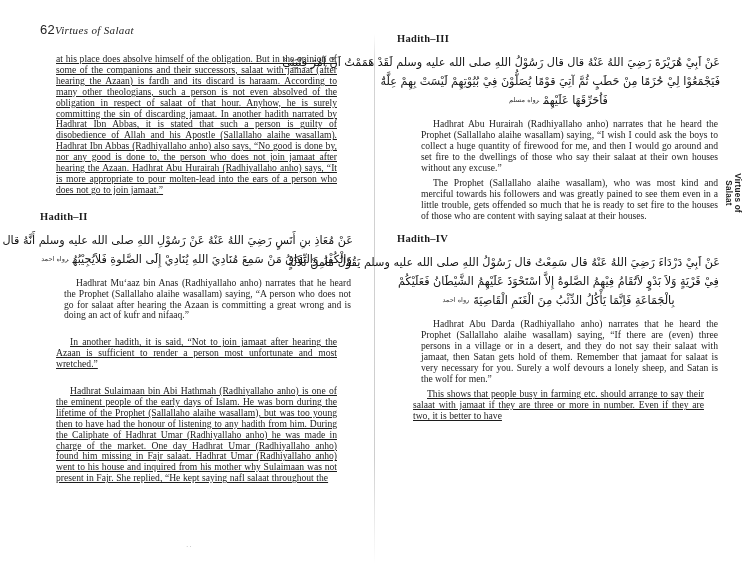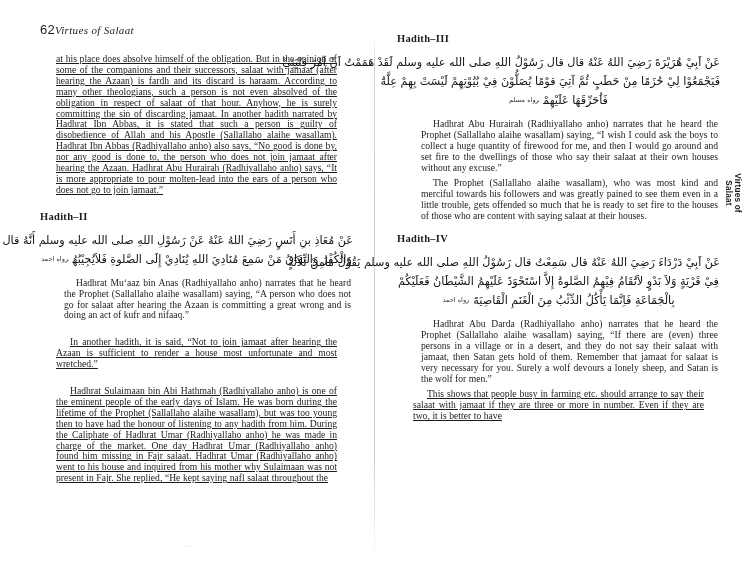--- a/index.html
+++ b/index.html
@@ -178,21 +178,21 @@
 
       <div class="hadith-head">Hadith–II</div>
 
       <div class="arabic">
         <span class="line">عَنْ مُعَاذِ بنِ أَنَسٍ رَضِيَ اللهُ عَنْهُ عَنْ رَسُوْلِ اللهِ صلى الله عليه وسلم أَنَّهُ قال الْجَفَاءُ كُلُّ الْجَفَاءِ</span>
         <span class="line last"><span>وَالْكُفْرُ وَالنِّفَاقُ مَنْ سَمِعَ مُنَادِيَ اللهِ يُنَادِيْ إِلَى الصَّلوةِ فَلاَيُجِيْبُهُ</span><span class="src">رواه احمد</span></span>
       </div>
 
       <p class="quote indent">Hadhrat Mu‘aaz bin Anas (Radhiyallaho anho) narrates that he heard the Prophet (Sallallaho alaihe wasallam) saying, “A person who does not go for salaat after hearing the Azaan is committing a great wrong and is doing an act of kufr and nifaaq.”</p>
 
-      <p class="body indent">In another hadith, it is said, “Not to join jamaat after hearing the Azaan is sufficient to render a house most unfortunate and most wretched.”</p>
+      <p class="body indent">In another hadith, it is said, “Not to join jamaat after hearing the Azaan is sufficient to render a person most unfortunate and most wretched.”</p>
       <p class="body indent">Hadhrat Sulaimaan bin Abi Hathmah (Radhiyallaho anho) is one of the eminent people of the early days of Islam. He was born during the lifetime of the Prophet (Sallallaho alaihe wasallam), but was too young then to have had the honour of listening to any hadith from him. During the Caliphate of Hadhrat Umar (Radhiyallaho anho) he was made in charge of the market. One day Hadhrat Umar (Radhiyallaho anho) found him missing in Fajr salaat. Hadhrat Umar (Radhiyallaho anho) went to his house and inquired from his mother why Sulaimaan was not present in Fajr. She replied, “He kept saying nafl salaat throughout the</p>
     </div>
 
     <div class="speck">··</div>
   </div>
 
   <div class="gutter"></div>
 
   <div class="page page-right">
 

